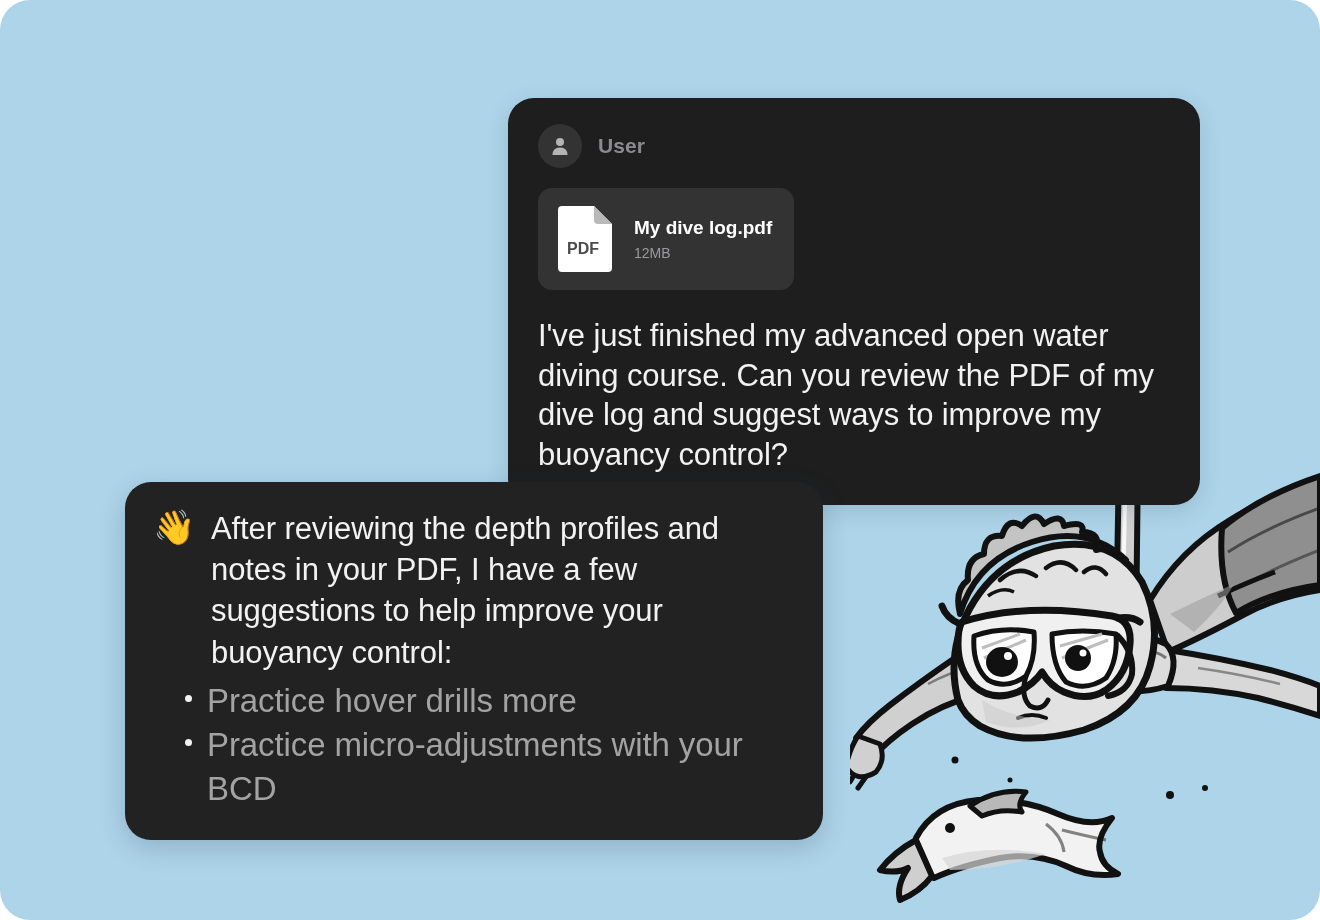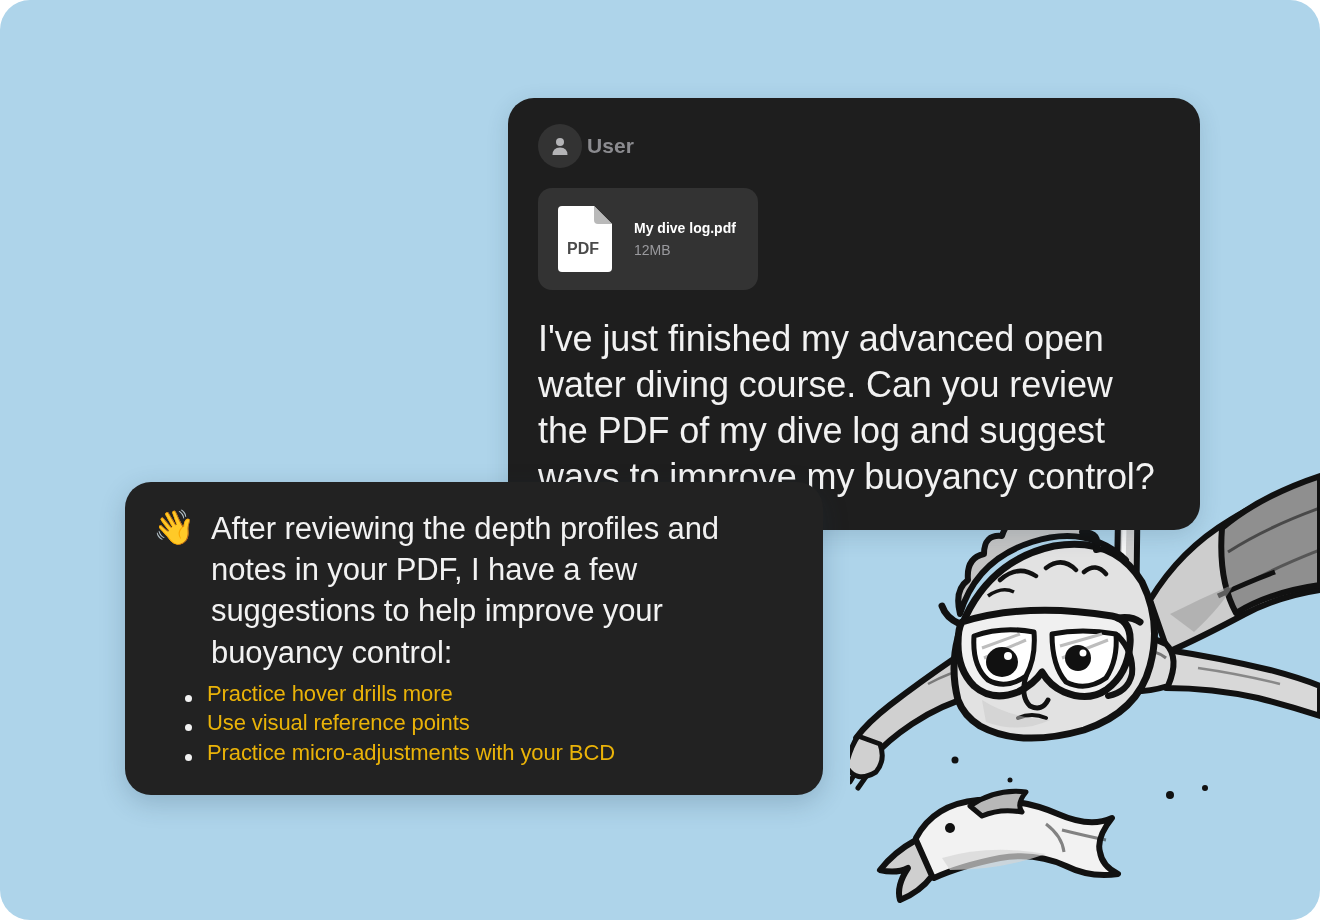--- a/index.html
+++ b/index.html
@@ -41,21 +41,21 @@
     width: 692px;
     background: #1e1e1e;
     border-radius: 26px;
     padding: 26px 30px 30px 30px;
     box-sizing: border-box;
     box-shadow: 0 6px 22px rgba(30,60,80,0.16);
   }
   .user-head {
     display: flex;
     align-items: center;
-    gap: 5px;
+    gap: 16px;
     margin-bottom: 20px;
   }
   .avatar {
     width: 44px;
     height: 44px;
     border-radius: 50%;
     background: #333333;
     display: flex;
     align-items: center;
     justify-content: center;
@@ -75,32 +75,32 @@
     gap: 20px;
     background: #333333;
     border-radius: 14px;
     padding: 16px 22px 16px 18px;
     margin-bottom: 26px;
   }
   .pdf-icon { width: 58px; height: 70px; flex: none; display:block; }
   .file-meta { display: flex; flex-direction: column; gap: 6px; }
   .file-name {
     color: #ffffff;
-    font-size: 14px;
+    font-size: 19px;
     font-weight: bold;
     white-space: nowrap;
   }
   .file-size {
     color: #9a9a9e;
     font-size: 14px;
   }
 
   .user-text {
     color: #f2f2f2;
-    font-size: 36px;
+    font-size: 31px;
     line-height: 1.28;
     letter-spacing: -0.1px;
   }
 
   
   #assistant-bubble {
     position: absolute;
     left: 125px;
     top: 482px;
     width: 698px;
@@ -128,22 +128,22 @@
     line-height: 1.33;
     letter-spacing: -0.1px;
   }
   .assistant-list {
     list-style: none;
     margin: 6px 0 0 0;
     padding: 0 0 0 18px;
   }
   .assistant-list li {
     position: relative;
-    color: #eab308;
-    font-size: 22px;
+    color: #a3a3a3;
+    font-size: 33px;
     line-height: 1.34;
     letter-spacing: -0.1px;
     padding-left: 36px;
   }
   .assistant-list li::before {
     content: "";
     position: absolute;
     left: 14px;
     top: 16px;
     width: 7px;
@@ -327,18 +327,17 @@
     <div class="user-text">I've just finished my advanced open water diving course. Can you review the PDF of my dive log and suggest ways to improve my buoyancy control?</div>
   </div>
 
   <div id="assistant-bubble">
     <div class="assistant-intro">
       <div class="wave-emoji">👋</div>
       <div class="assistant-para">After reviewing the depth profiles and notes in your PDF, I have a few suggestions to help improve your buoyancy control:</div>
     </div>
     <ul class="assistant-list">
       <li>Practice hover drills more</li>
-      <li>Use visual reference points</li>
       <li>Practice micro-adjustments with your BCD</li>
     </ul>
   </div>
 
 </div>
 
 </body></html>

